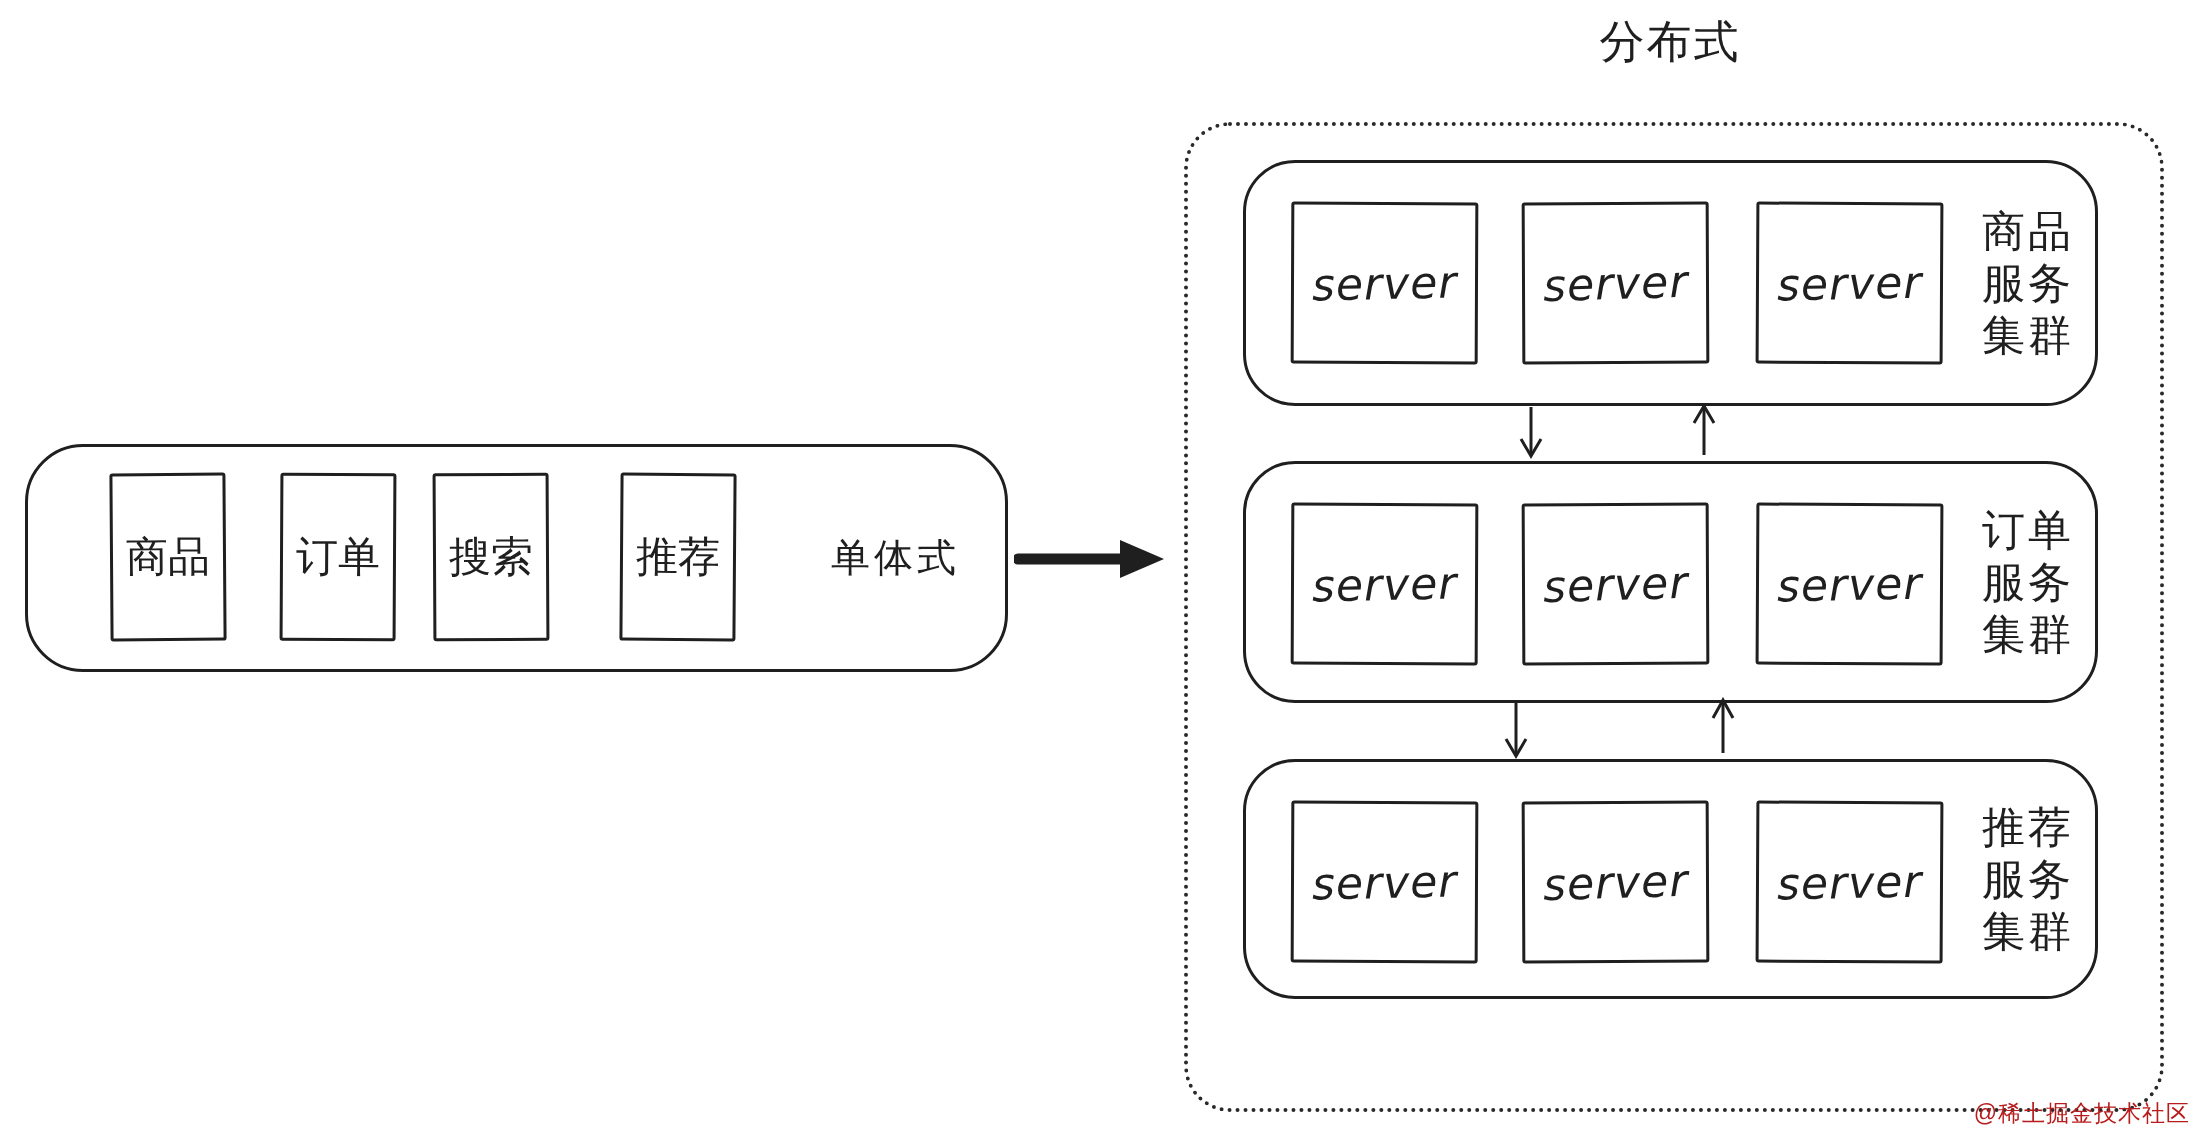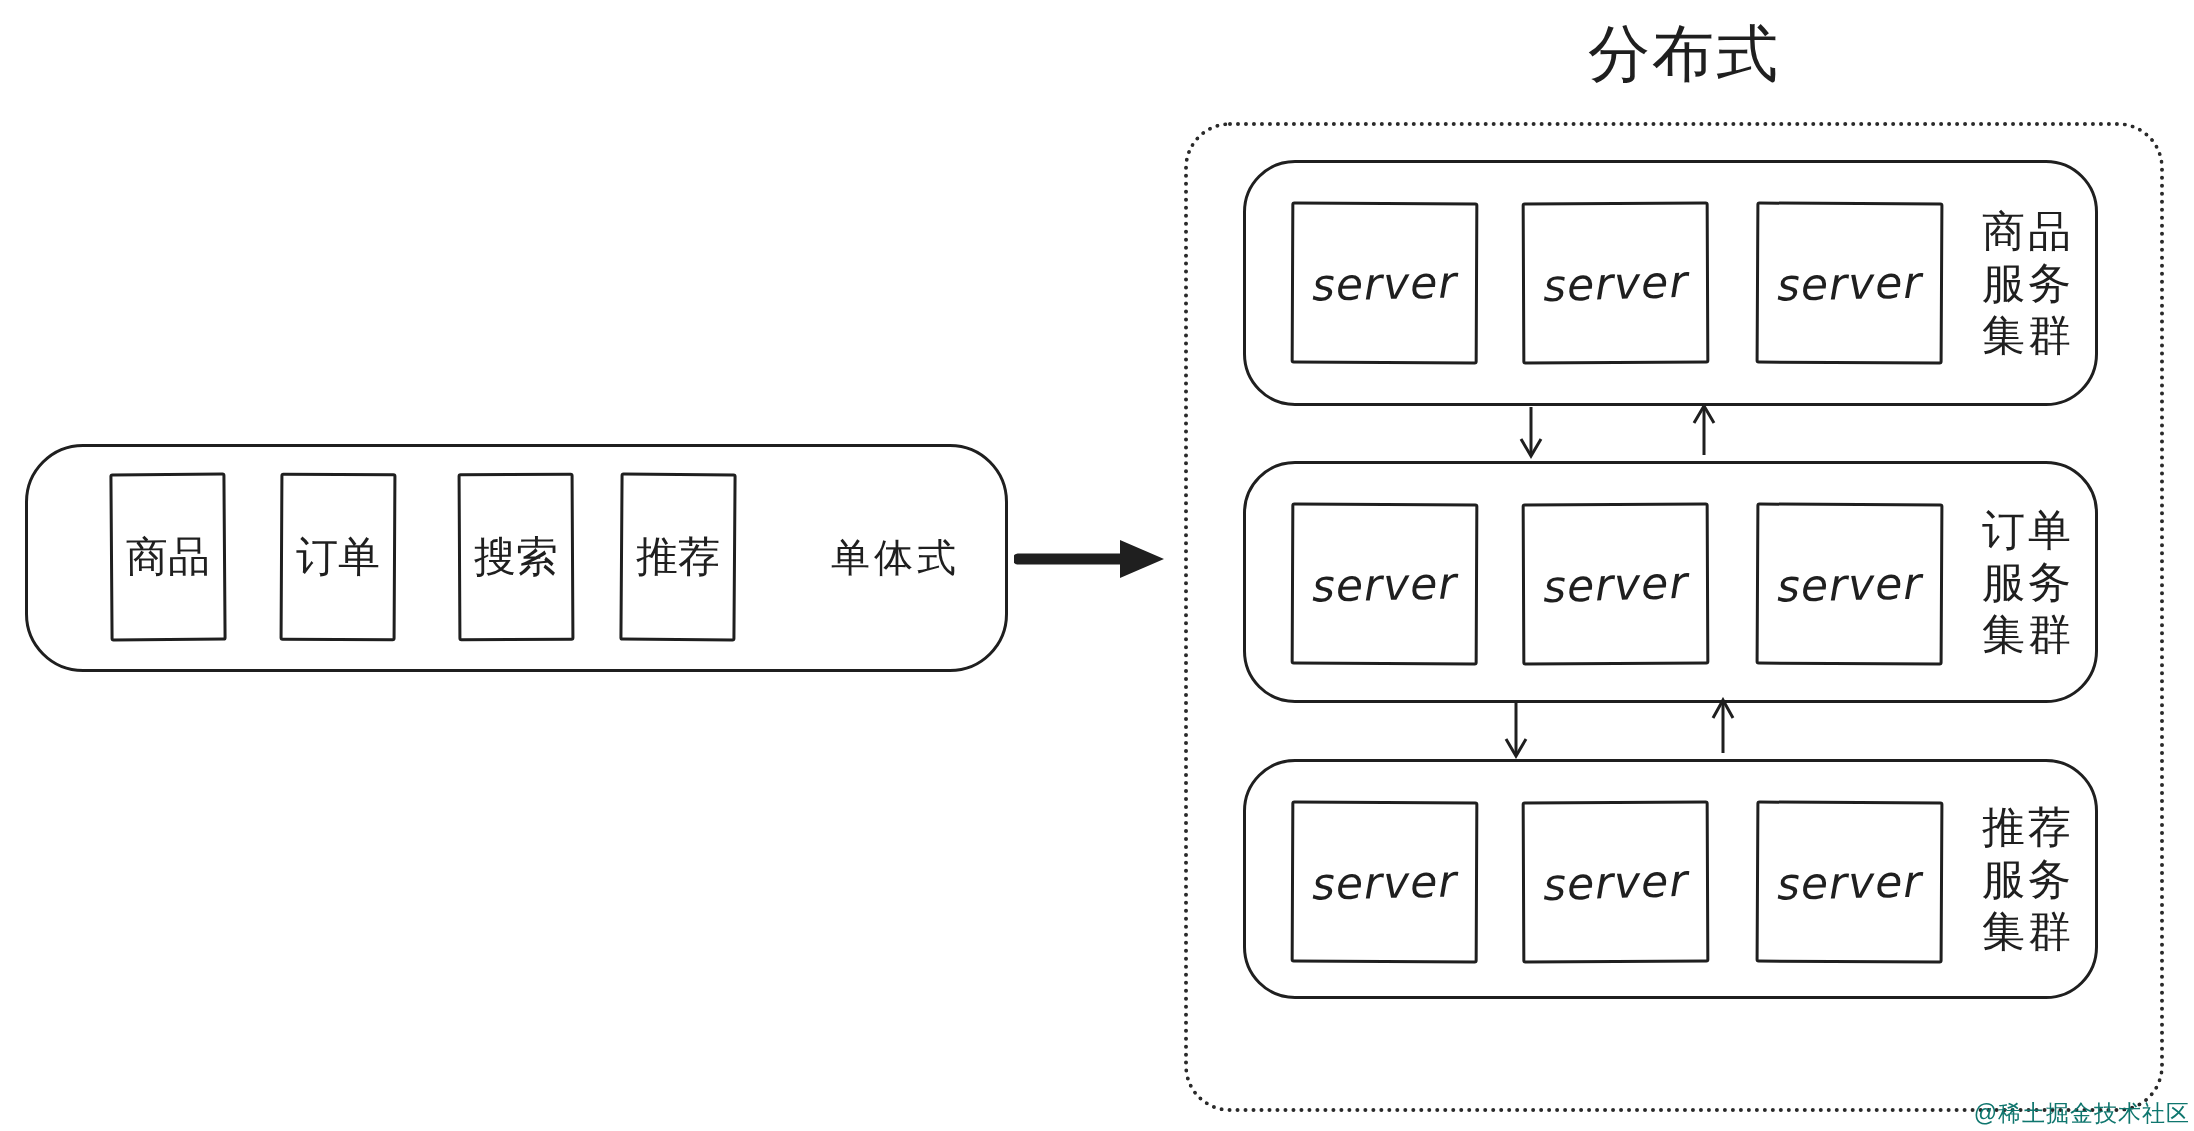--- a/index.html
+++ b/index.html
@@ -14,22 +14,22 @@
     height: 1131px;
     background: #ffffff;
     overflow: hidden;
     color: #1f1f1f;
   }
   .abs { position: absolute; }
 
   
   .diagram-title {
     left: 1560px; top: 12px; width: 220px;
-    text-align: right;
-    font-size: 62px;
+    text-align: center;
+    font-size: 45px;
     letter-spacing: 2px;
     color: #1f1f1f;
   }
 
   
   .monolith {
     left: 25px; top: 444px; width: 983px; height: 228px;
     border: 3.5px solid #1f1f1f;
     border-radius: 58px;
     box-sizing: border-box;
@@ -40,21 +40,21 @@
     top: 26px; height: 168px; width: 116px;
     border: 3px solid #1f1f1f;
     border-radius: 3px;
     box-sizing: border-box;
     display: flex; align-items: center; justify-content: center;
     font-size: 42px;
     background: #ffffff;
   }
   .module-box.m0 { left: 82px;  transform: rotate(-0.4deg); }
   .module-box.m1 { left: 252px; transform: rotate(0.3deg); }
-  .module-box.m2 { left: 430px; transform: rotate(-0.3deg); }
+  .module-box.m2 { left: 405px; transform: rotate(-0.3deg); }
   .module-box.m3 { left: 592px; transform: rotate(0.4deg); }
   .monolith-label {
     position: absolute;
     left: 765px; top: 0; width: 205px; height: 100%;
     display: flex; align-items: center; justify-content: center;
     font-size: 39px;
     letter-spacing: 4px;
   }
 
   
@@ -115,21 +115,21 @@
   .gap-arrow { width: 32px; }
   .ga-1d { left: 1515px; top: 405px; height: 54px; }
   .ga-1u { left: 1688px; top: 402px; height: 56px; }
   .ga-2d { left: 1500px; top: 701px; height: 58px; }
   .ga-2u { left: 1707px; top: 697px; height: 58px; }
 
   
   .watermark {
     right: 4px; bottom: 2px;
     font-size: 23px;
-    color: #0f766e;
+    color: #b91c1c;
     letter-spacing: 1px;
   }
 </style>
 </head>
 <body>
 
 <div class="canvas">
 
   <div class="abs diagram-title">分布式</div>
 

